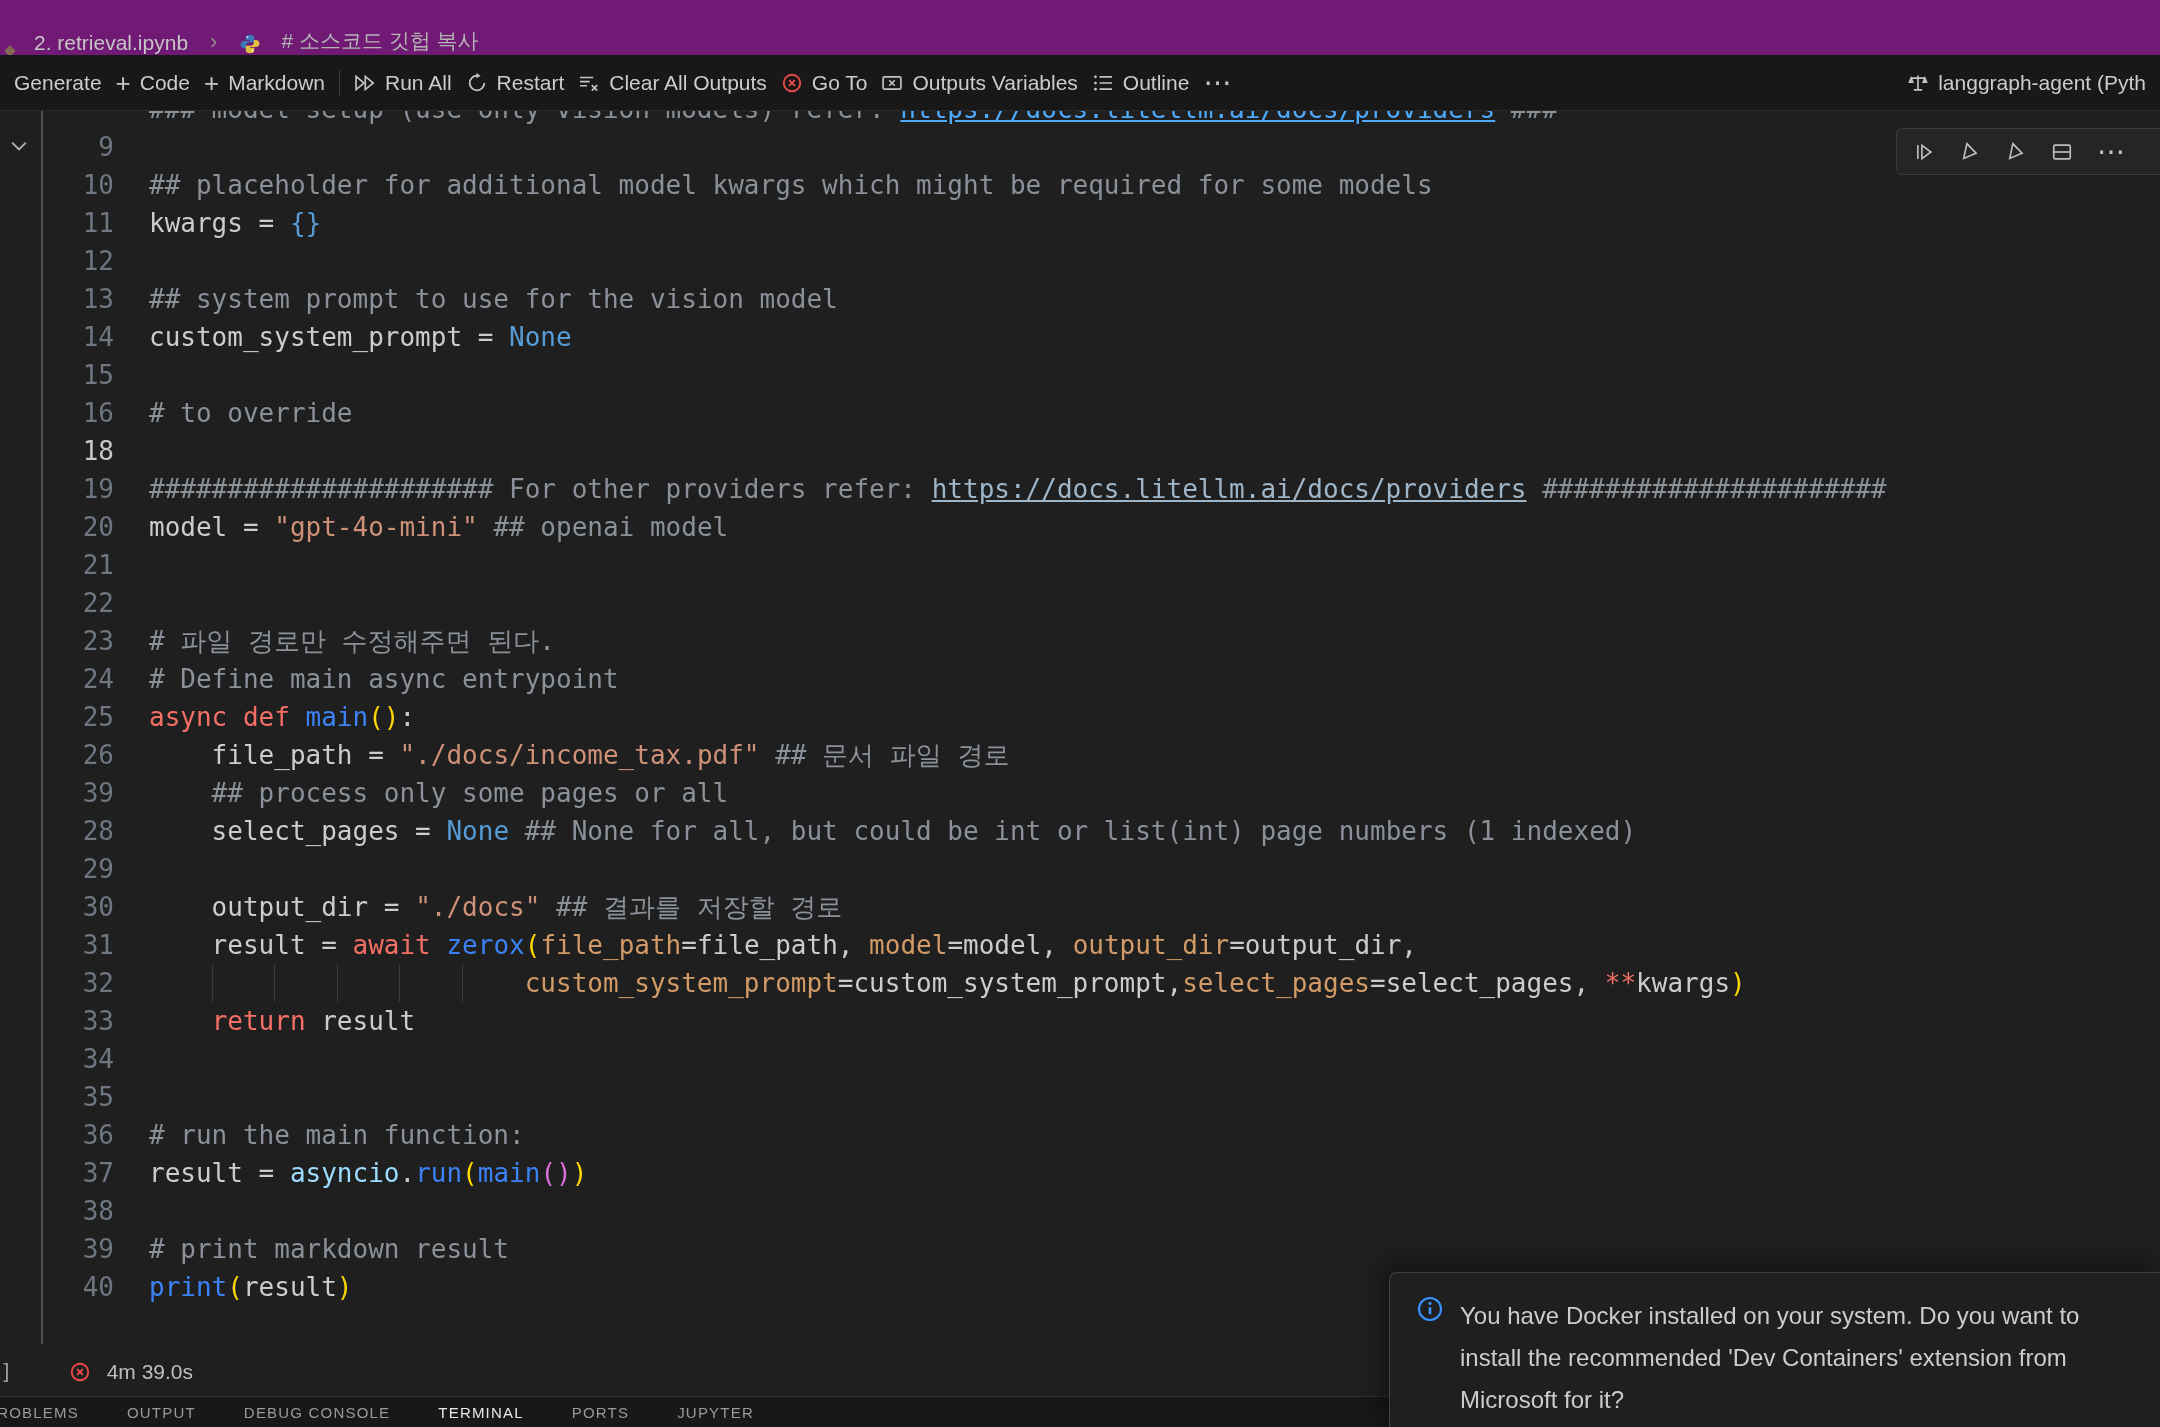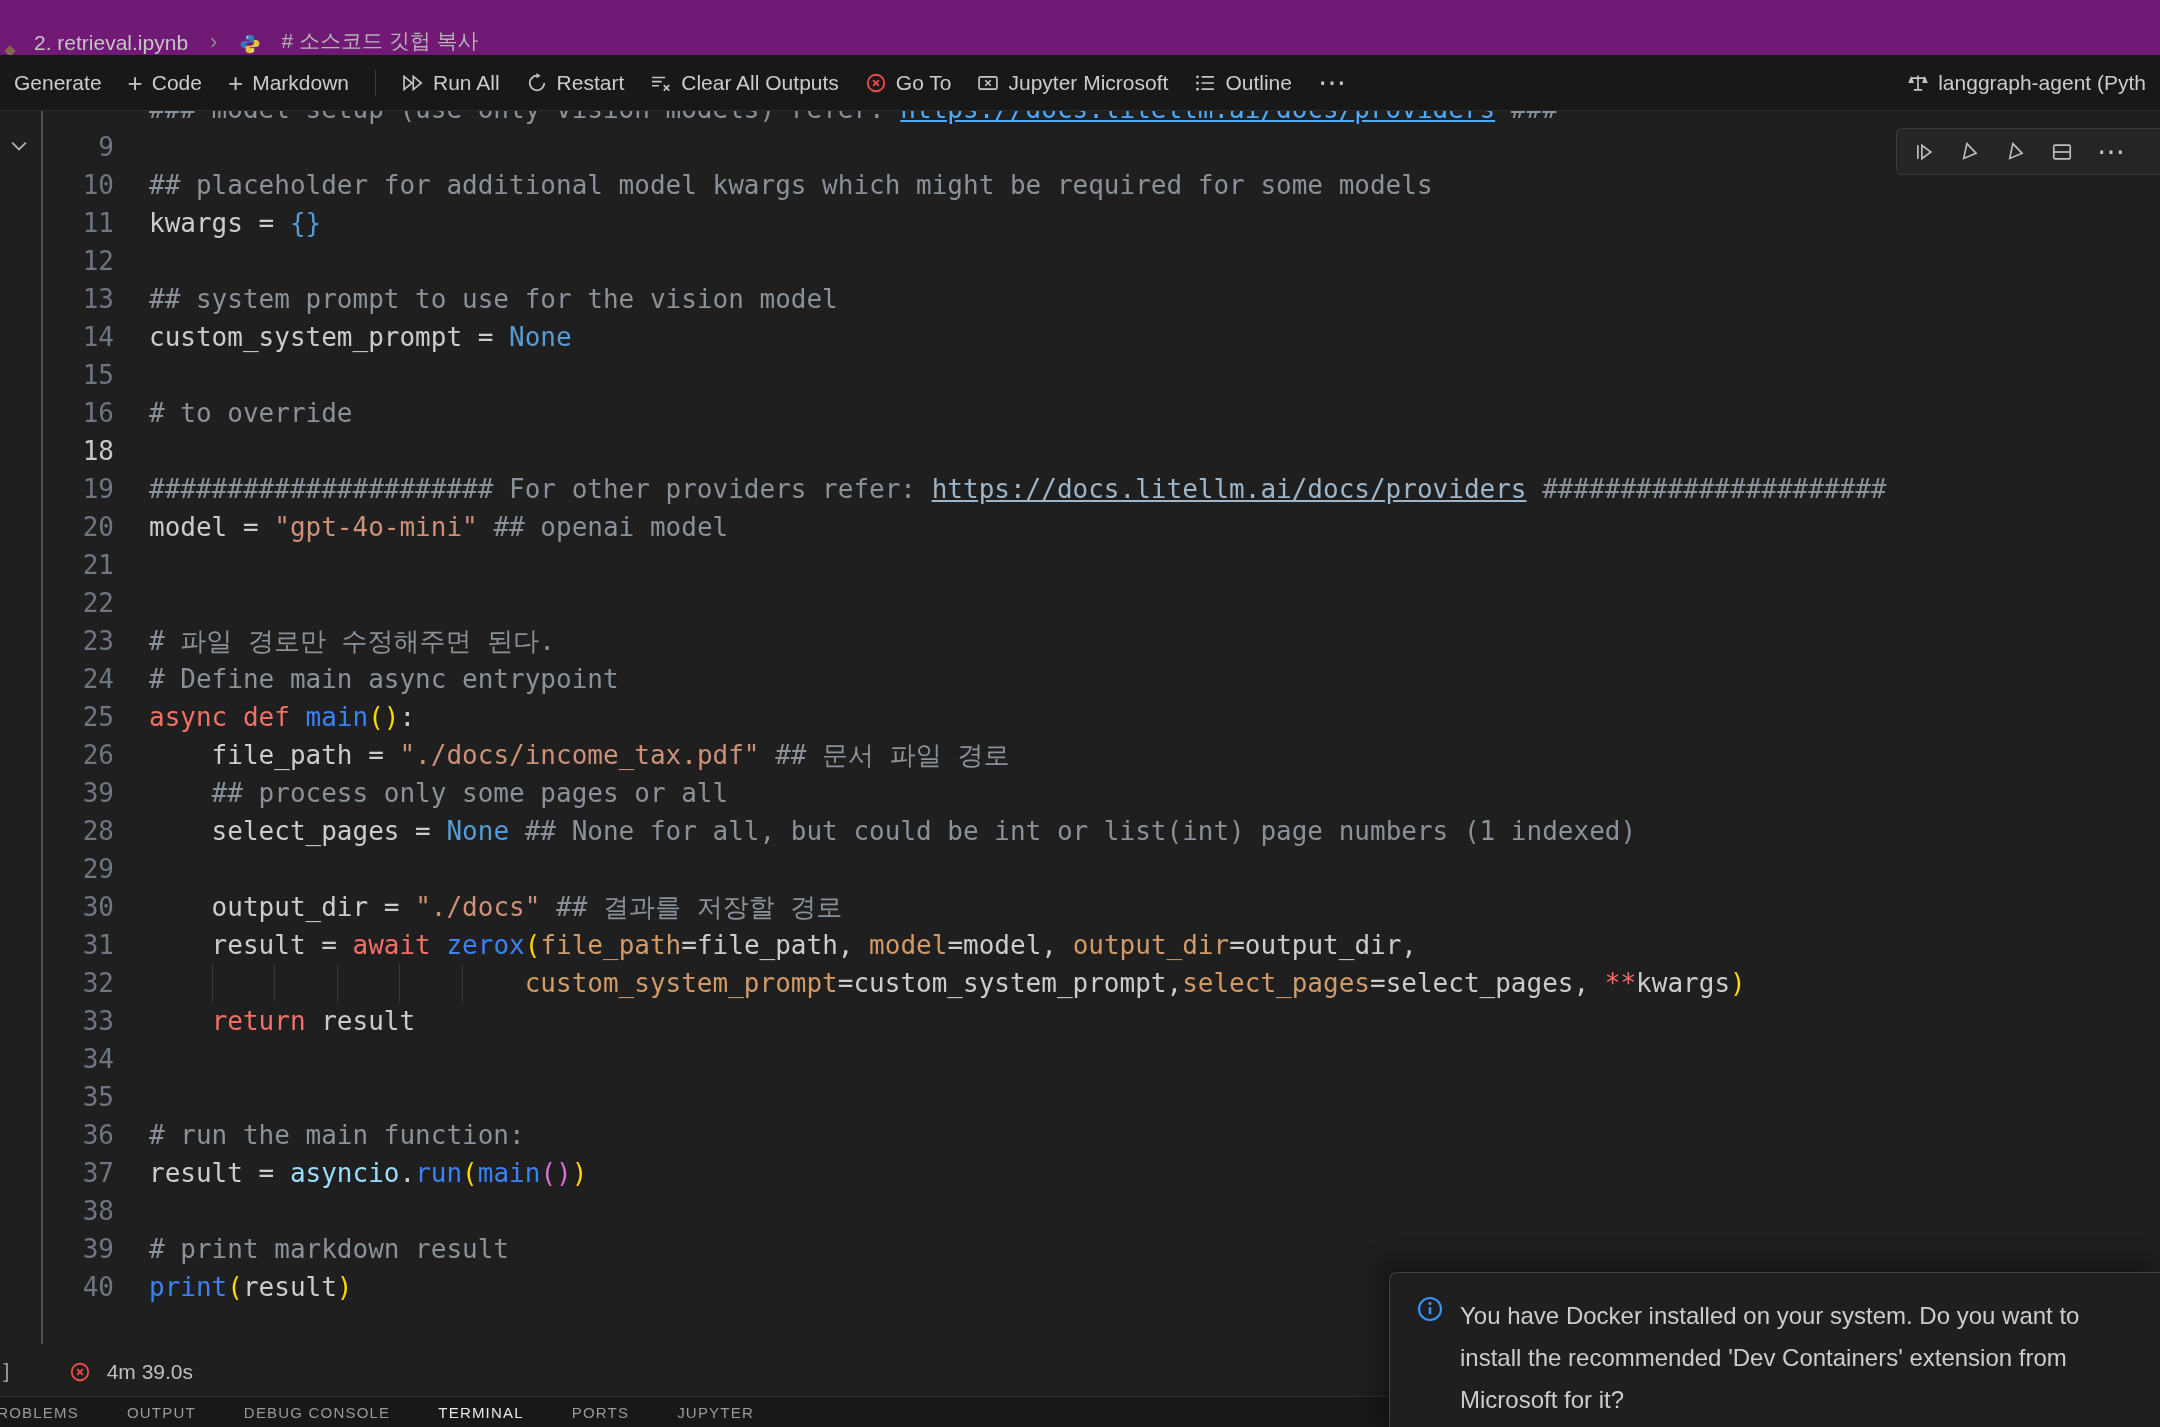--- a/index.html
+++ b/index.html
@@ -20,21 +20,21 @@
   }
   .bc-clip { width: 8px; height: 8px; background: #8a7a4a; transform: rotate(45deg); margin-left: -4px; opacity: .8; }
   .bc-sep { color: #8f8f8f; font-size: 22px; padding: 0 2px; }
   .bc-cell { color: #b4b4b4; }
   .py-icon svg { display: block; }
 
   
   .toolbar {
     position: absolute; top: 55px; left: 0; right: 0; height: 56px;
     background: #181818; border-bottom: 1px solid #2a2a2a;
-    display: flex; align-items: center; gap: 26px;
+    display: flex; align-items: center; gap: 14px;
     padding: 0 14px; font-size: 21px; color: #cccccc;
   }
   .tb-item { display: inline-flex; align-items: center; gap: 9px; cursor: pointer; white-space: nowrap; }
   .tb-plus { font-size: 26px; line-height: 20px; color: #c5c5c5; }
   .tb-sep { width: 1px; height: 26px; background: #3d3d3d; }
   .tb-more { font-size: 28px; color: #c5c5c5; }
   .tb-kernel { margin-left: auto; overflow: hidden; }
   .ic { display: inline-flex; }
   .ic svg { display: block; }
 
@@ -177,21 +177,21 @@
     </span>
     <span>Go To</span>
   </div>
   <div class="tb-item">
     <span class="ic">
       <svg width="22" height="22" viewBox="0 0 16 16" fill="none" stroke="#c5c5c5" stroke-width="1.2">
         <rect x="1.5" y="3.5" width="13" height="9" rx="1"></rect>
           <path d="M6 6l4 4M10 6l-4 4"></path>
       </svg>
     </span>
-    <span>Jupyter Microsoft</span>
+    <span>Outputs Variables</span>
   </div>
   <div class="tb-item">
     <span class="ic">
       <svg width="22" height="22" viewBox="0 0 16 16">
         <g fill="#c5c5c5">
             <circle cx="2.5" cy="3.5" r="1"></circle>
             <circle cx="2.5" cy="8" r="1"></circle>
             <circle cx="2.5" cy="12.5" r="1"></circle>
           </g>
         <g stroke="#c5c5c5" stroke-width="1.2">

